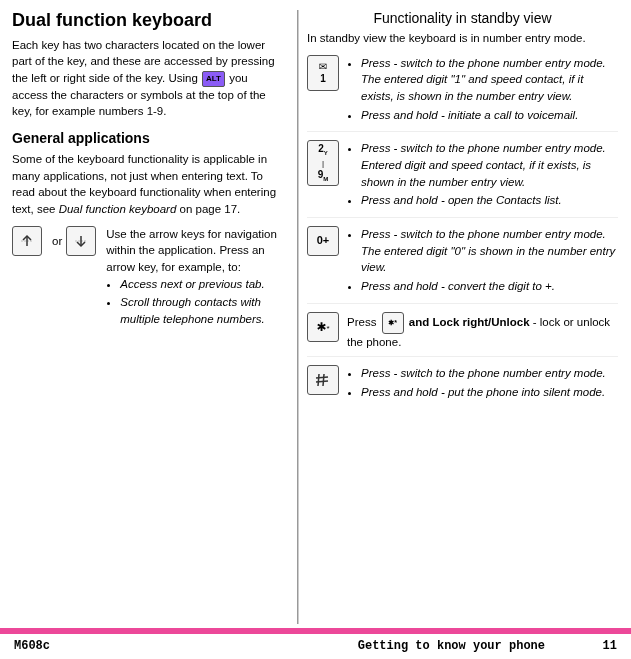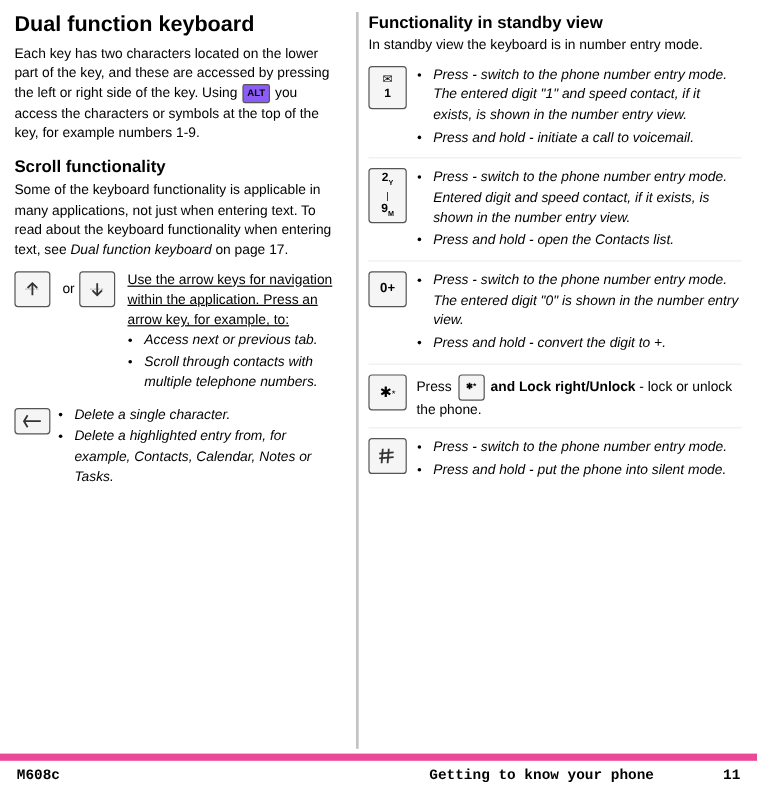--- a/index.html
+++ b/index.html
@@ -66,35 +66,35 @@
       font-size: 8px;
       margin-right: 6px;
       flex-shrink: 0;
       text-align: center;
       line-height: 1.1;
       position: relative;
     }
     .key-text {
       font-size: 11.5px;
       line-height: 1.45;
-      text-decoration: underline;
     }
     ul.key-list {
       list-style: disc;
       padding-left: 16px;
       font-size: 11.5px;
       line-height: 1.45;
     }
     ul.key-list li {
       margin-bottom: 2px;
     }
     .right-section-title {
       font-size: 14px;
-      font-weight: bold;
+      font-weight: normal;
       margin-bottom: 4px;
+      text-align: center;
     }
     .right-body {
       font-size: 11.5px;
       line-height: 1.45;
       margin-bottom: 8px;
     }
     .func-row {
       display: flex;
       align-items: flex-start;
       margin-bottom: 8px;
@@ -201,21 +201,21 @@
   <div class="content">
 
     <div class="left-col">
       <h1 class="page-title">Dual function keyboard</h1>
       <p class="body-text">
         <span>Each key has two characters located on the lower part of the key, and these are accessed by pressing the left or right side of the key. Using</span>
         <span class="inline-key">ALT</span>
         <span>you access the characters or symbols at the top of the key, for example numbers 1-9.</span>
       </p>
 
-      <h2 class="section-title">Scroll functionality</h2>
+      <h2 class="section-title">General applications</h2>
       <p class="body-text">
         <span>Some of the keyboard functionality is applicable in many applications, not just when entering text. To read about the keyboard functionality when entering text, see </span><em>Dual function keyboard</em><span> on page 17.</span>
       </p>
 
       <div class="key-row">
         <div style="display:flex;align-items:center;margin-right:4px;flex-shrink:0;">
           <div class="key-box-icon" style="width:30px;height:30px;">
             <svg width="18" height="18" viewBox="0 0 18 18">
               <line x1="9" y1="14" x2="9" y2="4" stroke="#333" stroke-width="1.5"></line>
               <polyline points="5,8 9,4 13,8" fill="none" stroke="#333" stroke-width="1.5"></polyline>
@@ -233,34 +233,20 @@
         </div>
         <div class="func-bullets">
           <p class="key-text">Use the arrow keys for navigation within the application. Press an arrow key, for example, to:</p>
           <ul class="key-list">
             <li>Access next or previous tab.</li>
             <li>Scroll through contacts with multiple telephone numbers.</li>
           </ul>
         </div>
       </div>
 
-      <div class="key-row">
-        <div class="key-box-icon" style="width:30px;height:22px;margin-top:2px;">
-          <svg width="18" height="14" viewBox="0 0 18 14">
-            <polyline points="5,2 2,7 5,12" fill="none" stroke="#333" stroke-width="1.5"></polyline>
-            <line x1="2" y1="7" x2="16" y2="7" stroke="#333" stroke-width="1.5"></line>
-          </svg>
-        </div>
-        <div class="func-bullets">
-          <ul class="key-list">
-            <li>Delete a single character.</li>
-            <li>Delete a highlighted entry from, for example, Contacts, Calendar, Notes or Tasks.</li>
-          </ul>
-        </div>
-      </div>
     </div>
 
     <div class="divider-line"></div>
 
     <div class="right-col right-key-section">
       <h2 class="right-section-title">Functionality in standby view</h2>
       <p class="right-body">In standby view the keyboard is in number entry mode.</p>
 
       <div class="func-row">
         <div class="func-key" style="width:32px;height:36px;font-size:9px;">

